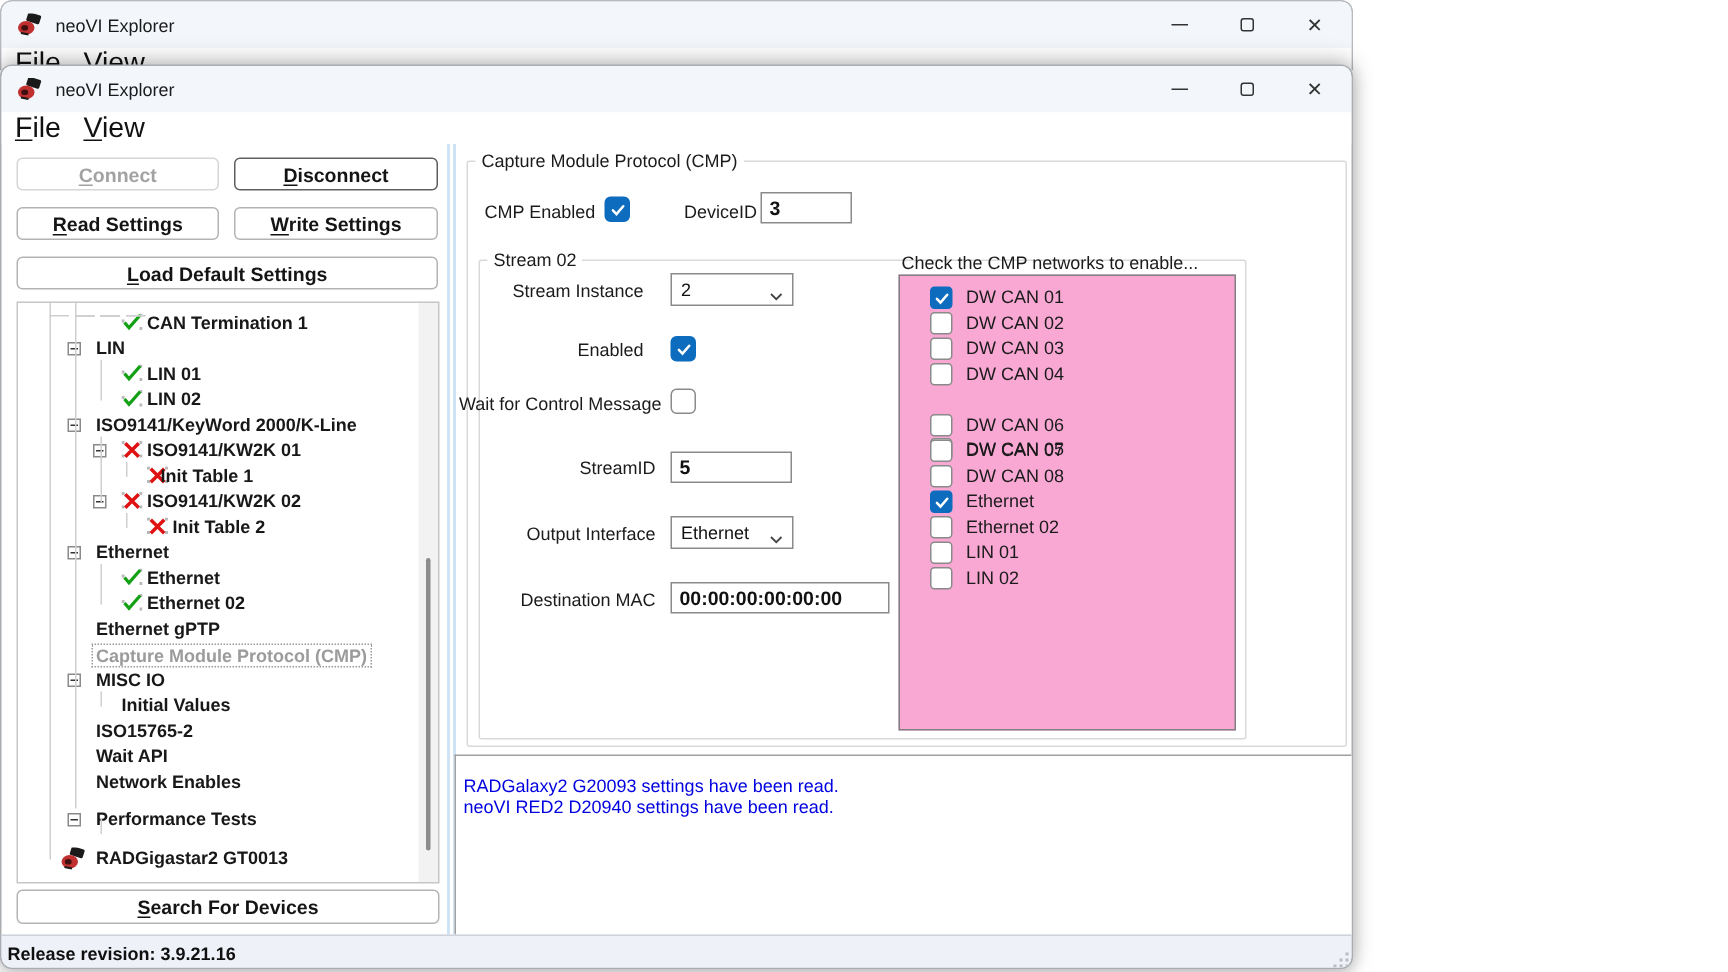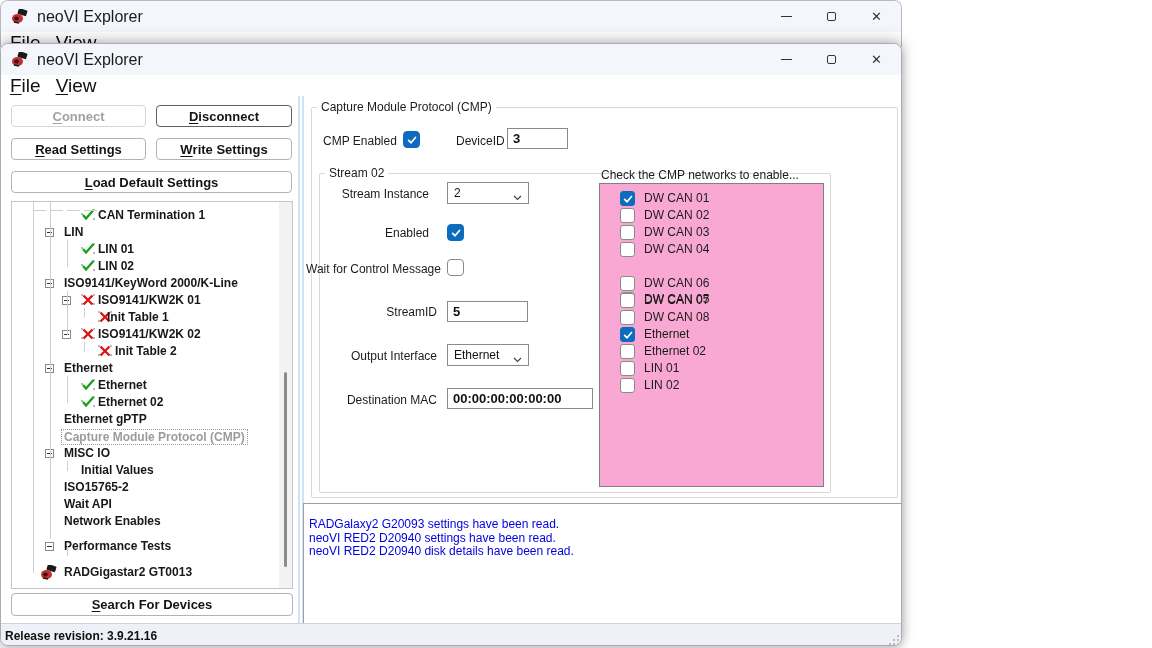--- a/index.html
+++ b/index.html
@@ -4,21 +4,21 @@
 <style>
   html,body{margin:0;padding:0;background:#ffffff;width:1152px;height:648px;overflow:hidden;
     font-family:"Liberation Sans","DejaVu Sans",sans-serif;-webkit-font-smoothing:none;}
   *{box-sizing:border-box;}
 
   
   #backwin{position:absolute;left:0;top:0;width:902px;height:47px;background:#ffffff;
     border:1px solid #b6b9be;border-bottom:none;border-radius:8px 8px 0 0;overflow:hidden;}
   .titlebar{position:absolute;left:0;top:0;right:0;height:31px;background:var(--titlebar);display:flex;align-items:center;}
   .title-ic{margin-left:10px;width:17px;height:15px;flex:0 0 auto;}
-  .title-tx{margin-left:9px;font-size:16px;color:#1b1b1b;}
+  .title-tx{margin-left:9px;font-size:12px;color:#1b1b1b;}
   .wbtns{position:absolute;right:2px;top:0;height:31px;display:flex;}
   .wbtn{width:45px;height:31px;display:flex;align-items:center;justify-content:center;}
   .g-min{width:11px;height:0;border-top:1px solid #333;}
   .g-max{width:9px;height:9px;border:1px solid #333;border-radius:2px;}
   .g-cls{font-size:13px;color:#333;line-height:1;}
   .menubar{position:absolute;left:0;top:31px;right:0;height:21px;background:#fff;display:flex;align-items:center;padding-left:9px;}
   .menu-item{font-size:19px;color:#111;margin-right:15px;}
   .menu-item u{text-underline-offset:2px;}
 
   .sliver{position:absolute;top:0;}
@@ -416,21 +416,20 @@
       </div>
       <div class="net-row" style="top: 193px;">
         <span class="cb"></span>
         <span class="nlabel">LIN 02</span>
       </div>
     </div>
 
   <div id="logbox">
       <div class="log-line">RADGalaxy2 G20093 settings have been read.</div>
       <div class="log-line">neoVI RED2 D20940 settings have been read.</div>
-      <div class="log-line">neoVI RED2 D20940 disk details have been read.</div>
     </div>
   <div id="statusbar">
     <span class="stx">Release revision: 3.9.21.16</span>
     <div class="grip">
       <i style="right:0;bottom:0;"></i>
         <i style="right:4px;bottom:0;"></i>
         <i style="right:8px;bottom:0;"></i>
       <i style="right:0;bottom:4px;"></i>
         <i style="right:4px;bottom:4px;"></i>
         <i style="right:0;bottom:8px;"></i>

